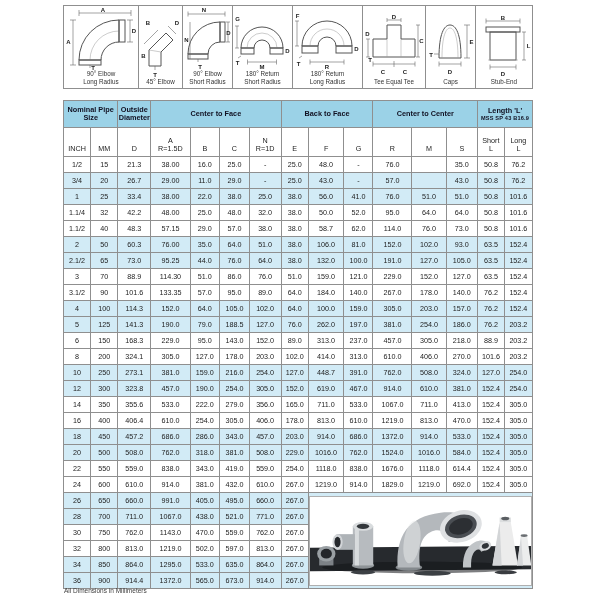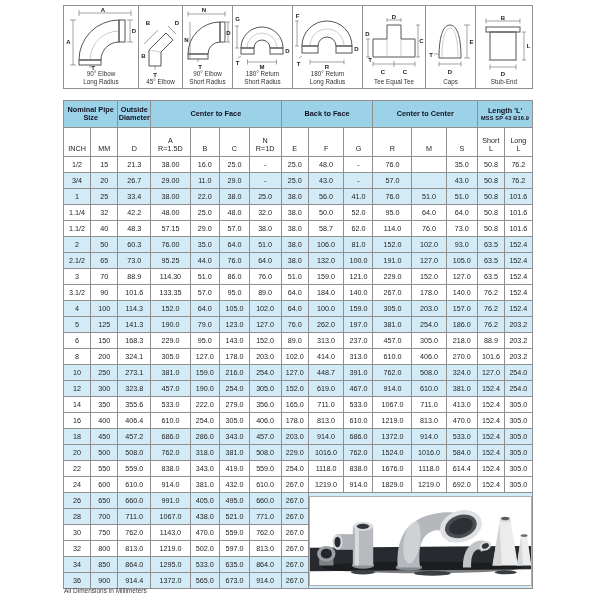--- a/index.html
+++ b/index.html
@@ -457,21 +457,21 @@
           <td>157.0</td>
           <td>76.2</td>
           <td>152.4</td>
         </tr>
         <tr class="blue">
           <td>5</td>
           <td>125</td>
           <td>141.3</td>
           <td>190.0</td>
           <td>79.0</td>
-          <td>123.0</td>
+          <td>188.5</td>
           <td>127.0</td>
           <td>76.0</td>
           <td>262.0</td>
           <td>197.0</td>
           <td>381.0</td>
           <td>254.0</td>
           <td>186.0</td>
           <td>76.2</td>
           <td>203.2</td>
         </tr>

